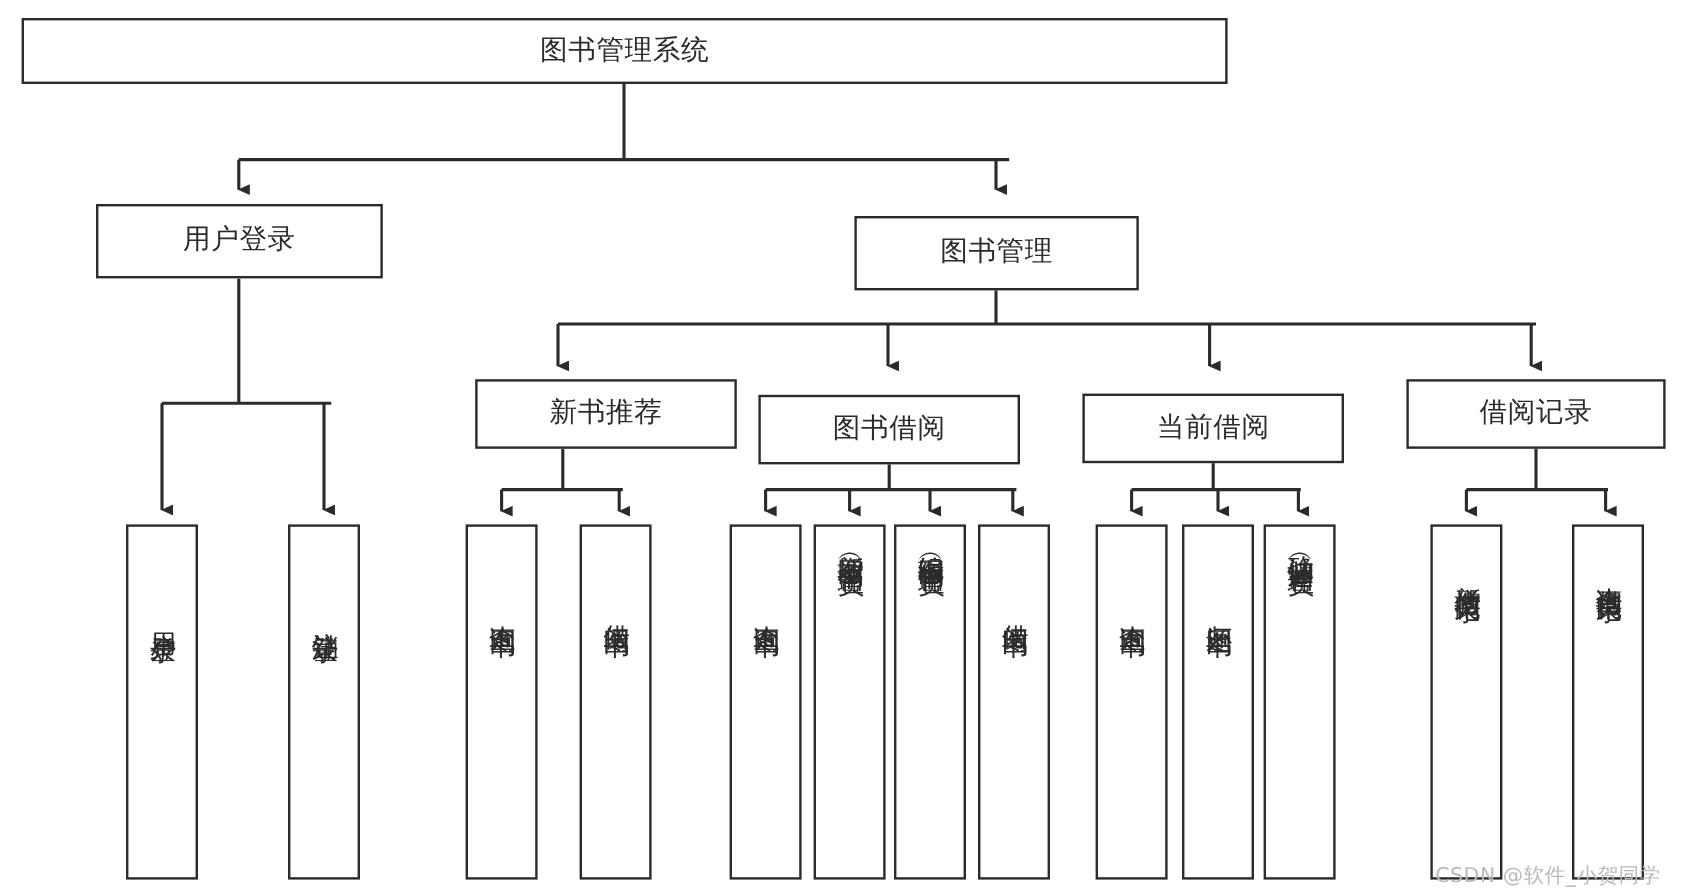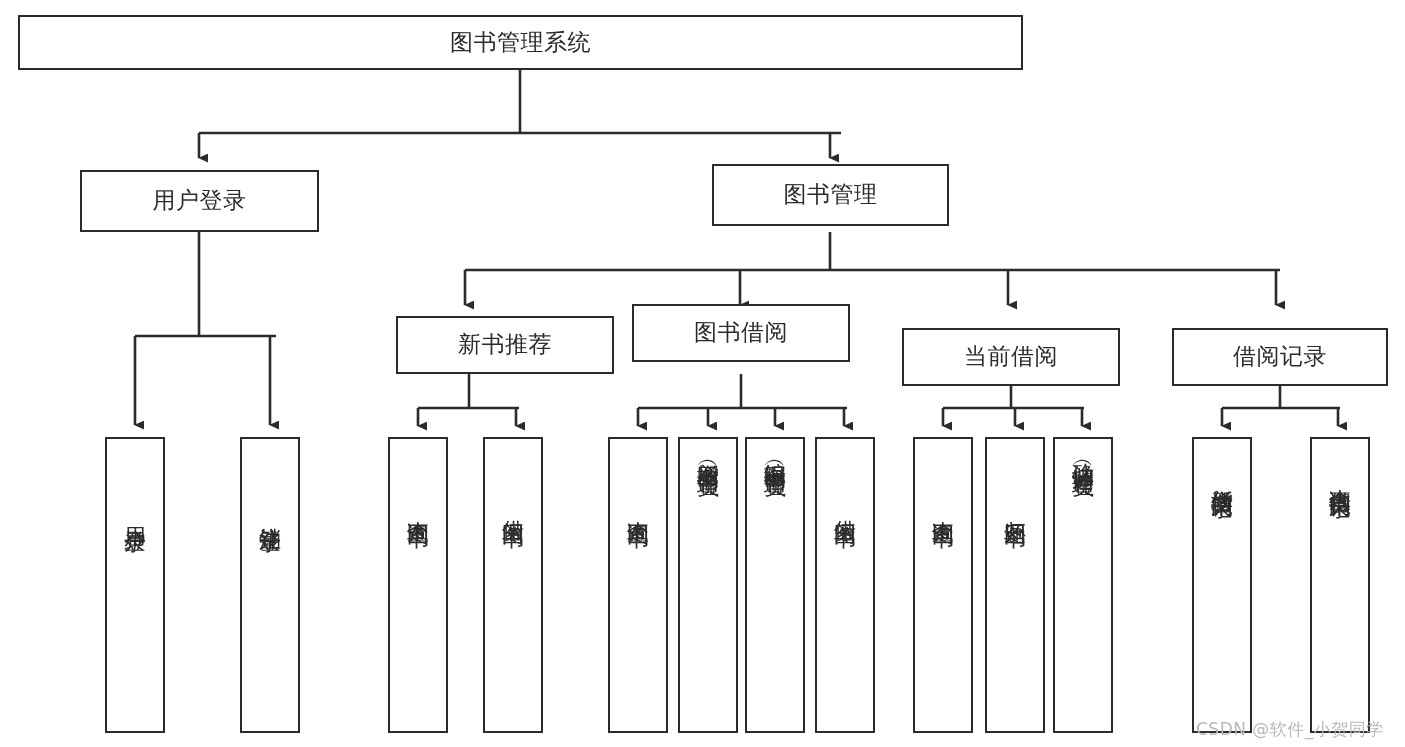--- a/index.html
+++ b/index.html
@@ -139,37 +139,37 @@
   </svg>
 
   <div class="node root horiz" style="left:18px; top:15px; width:1005px; height:55px;">
     <span class="node-label">图书管理系统</span>
   </div>
 
   <div class="node horiz" style="left:80px; top:170px; width:239px; height:62px;">
     <span class="node-label">用户登录</span>
   </div>
 
-  <div class="node horiz" style="left:712px; top:164px; width:237px; height:62px;">
+  <div class="node horiz" style="left:712px; top:180px; width:237px; height:62px;">
     <span class="node-label">图书管理</span>
   </div>
 
   <div class="node horiz" style="left:360px; top:316px; width:218px; height:58px;margin-left:36px;">
     <span class="node-label">新书推荐</span>
   </div>
 
-  <div class="node horiz" style="left:632px; top:304px; width:218px; height:58px;">
+  <div class="node horiz" style="left:632px; top:329px; width:218px; height:58px;">
     <span class="node-label">图书借阅</span>
   </div>
 
   <div class="node horiz" style="left:902px; top:316px; width:218px; height:58px;margin-top:12px;">
     <span class="node-label">当前借阅</span>
   </div>
 
-  <div class="node horiz" style="left:1172px; top:316px; width:216px; height:58px;margin-top:12px;">
+  <div class="node horiz" style="left:1172px; top:316px; width:216px; height:58px;">
     <span class="node-label">借阅记录</span>
   </div>
 
   <div class="node vert" style="left:105px; top:437px; width:60px; height:296px; padding-top:70px;">
     <span class="node-label">用户登录</span>
   </div>
 
   <div class="node vert" style="left:240px; top:437px; width:60px; height:296px; padding-top:70px;">
     <span class="node-label">注销登录</span>
   </div>

